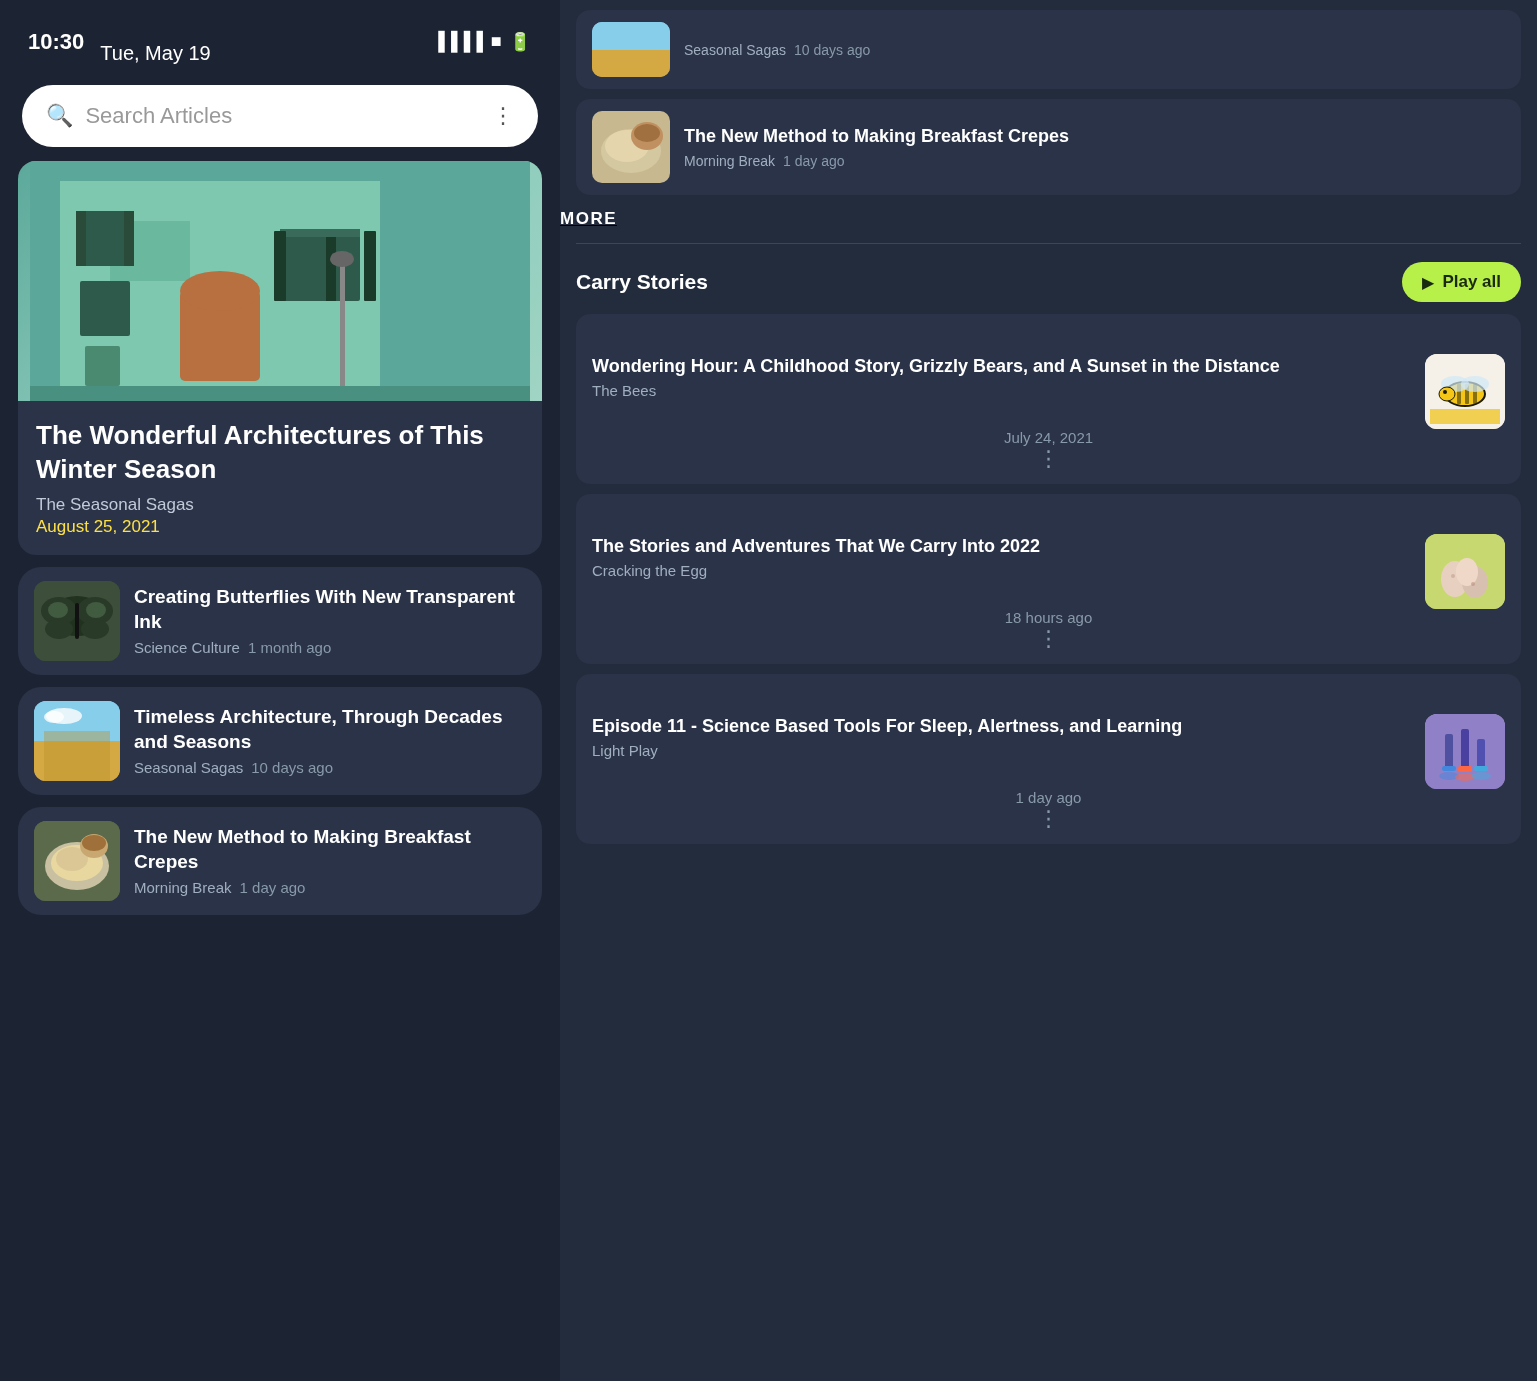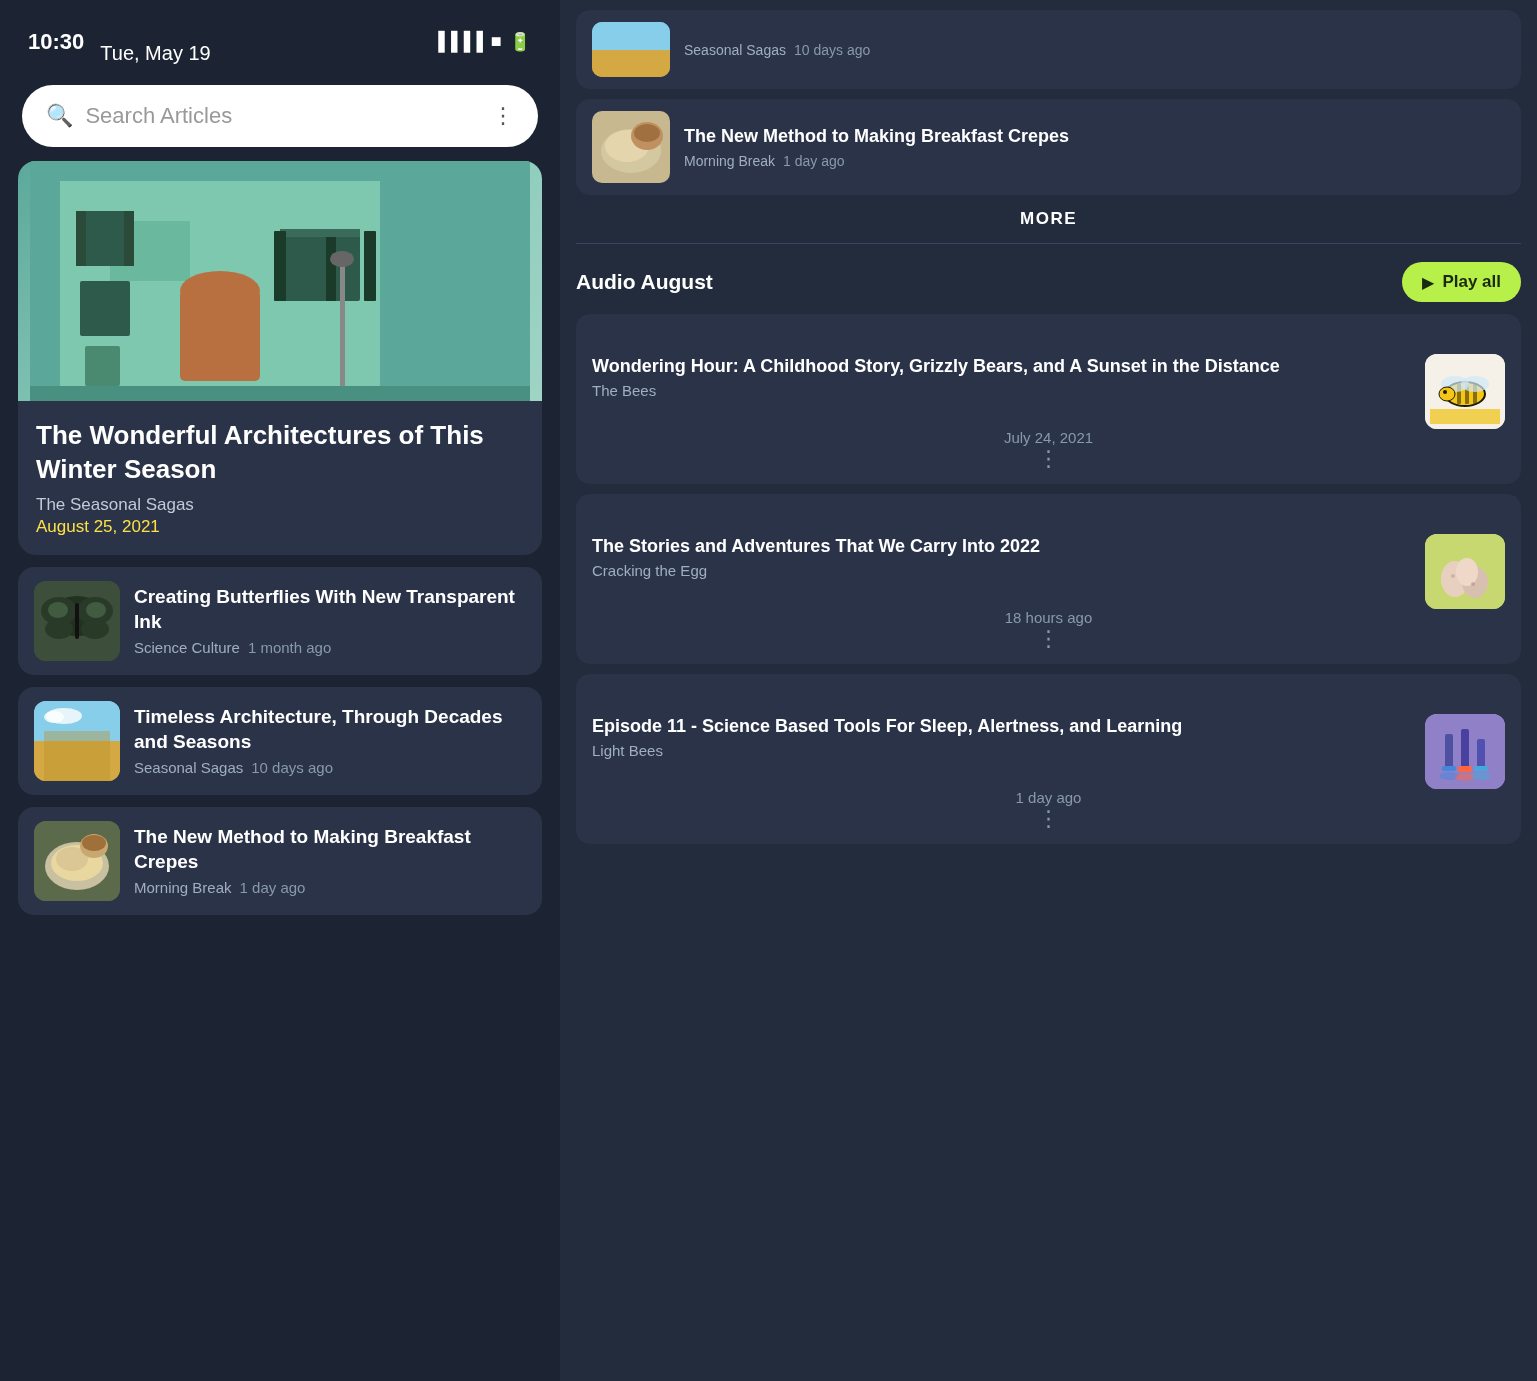--- a/index.html
+++ b/index.html
@@ -104,21 +104,21 @@
       color: #c0cad8;
       margin-bottom: 2px;
     }
     .featured-meta .date {
       color: #fde047;
     }
 
     
     .article-card {
       background: #2a3347;
-      border-radius: 16px;
+      border-radius: 23px;
       padding: 14px 16px;
       display: flex;
       gap: 14px;
       align-items: center;
     }
     .article-thumb {
       width: 86px;
       height: 80px;
       border-radius: 12px;
       flex-shrink: 0;
@@ -198,22 +198,22 @@
       font-size: 14px;
       color: #8899aa;
       display: flex;
       gap: 8px;
     }
     .right-article-meta .source { color: #a0aec0; }
 
     
     .more-btn-row {
       display: flex;
-      justify-content: center;
       padding: 14px 0;
+      text-decoration: underline;
     }
     .more-btn {
       font-size: 17px;
       font-weight: 700;
       color: #fff;
       letter-spacing: 1.5px;
       background: transparent;
       border: none;
       cursor: pointer;
     }
@@ -508,21 +508,21 @@
   </div>
 
   <div class="more-btn-row">
     <button class="more-btn">MORE</button>
   </div>
 
   <div class="divider"></div>
 
   <div class="audio-section">
     <div class="audio-header">
-      <span class="audio-title">Audio August</span>
+      <span class="audio-title">Carry Stories</span>
       <button class="play-all-btn">
         <span class="play-icon">▶</span>
         <span class="play-label">Play all</span>
       </button>
     </div>
 
     <div class="audio-list">
 
       <div class="audio-card">
         <div class="audio-card-inner">
@@ -580,21 +580,21 @@
         <div class="audio-card-footer">
           <span class="audio-card-date">18 hours ago</span>
           <span class="audio-more-icon">⋮</span>
         </div>
       </div>
 
       <div class="audio-card">
         <div class="audio-card-inner">
           <div class="audio-card-text">
             <div class="audio-card-title">Episode 11 - Science Based Tools For Sleep, Alertness, and Learning</div>
-            <div class="audio-card-source">Light Bees</div>
+            <div class="audio-card-source">Light Play</div>
           </div>
           <div class="audio-card-thumb thumb-lab">
             <svg width="80" height="75" viewBox="0 0 80 75" xmlns="http://www.w3.org/2000/svg">
               <rect width="80" height="75" fill="#9080c8"></rect>
 
               <rect x="20" y="20" width="8" height="35" fill="#5050a0" rx="2"></rect>
               <rect x="17" y="52" width="14" height="5" fill="#4488dd" rx="2"></rect>
 
               <rect x="36" y="15" width="8" height="40" fill="#4a40a0" rx="2"></rect>
               <rect x="33" y="52" width="14" height="6" fill="#ff6644" rx="2"></rect>

